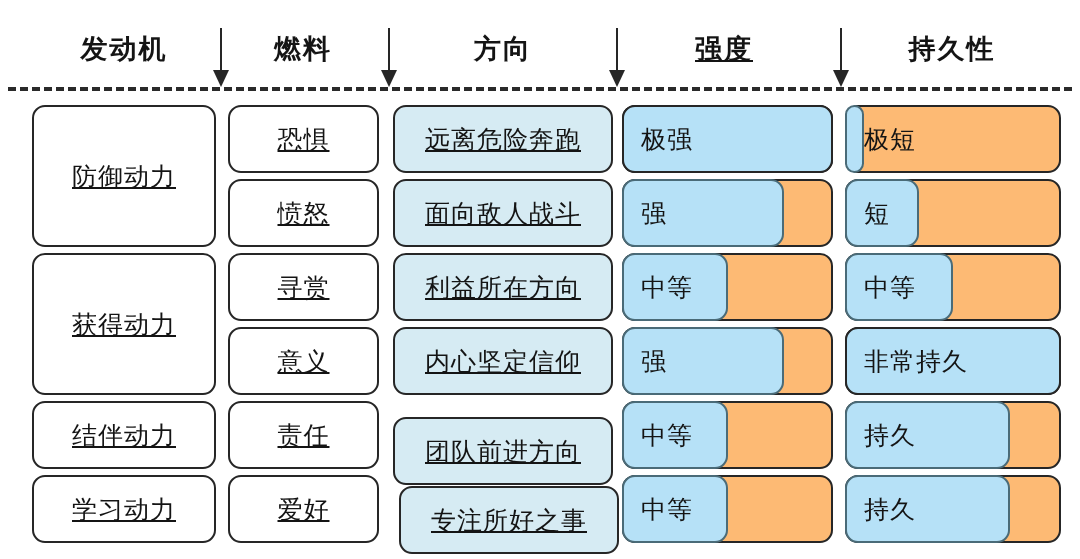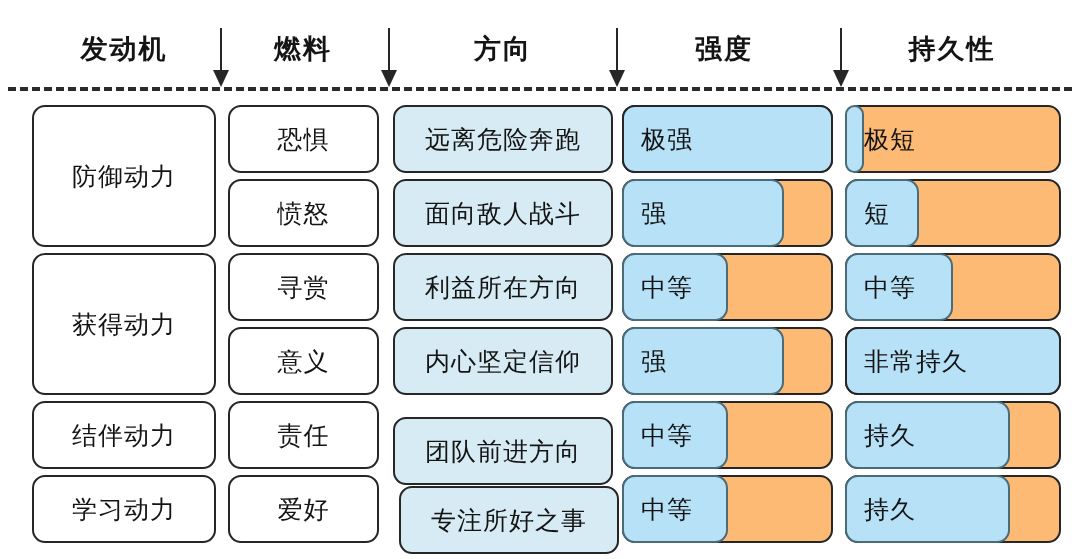--- a/index.html
+++ b/index.html
@@ -50,21 +50,21 @@
     border:2.2px solid #262626;
     border-radius:13px;
     background:#ffffff;
     display:flex;
     align-items:center;
     font-size:25px;
     letter-spacing:1px;
     color:#141414;
     overflow:hidden;
   }
-  .cell.center{justify-content:center;}
+  .cell.center{justify-content:center;text-decoration:underline;}
 
   
   .engine{justify-content:center;}
 
   
   .direction{justify-content:center;}
 
   
   .bar{
     position:absolute;
@@ -98,21 +98,21 @@
 </style>
 </head>
 <body>
 
 <div class="sheet">
 
   <div class="header">
     <div class="col-title" id="h0" style="left: -6px; width: 260px;">发动机</div>
     <div class="col-title" id="h1" style="left: 173px; width: 260px;">燃料</div>
     <div class="col-title" id="h2" style="left: 373px; width: 260px;">方向</div>
-    <div class="col-title" id="h3" style="left: 594px; width: 260px;">强度</div>
+    <div class="col-title" id="h3" style="left: 594px; width: 260px; text-decoration: underline;">强度</div>
     <div class="col-title" id="h4" style="left: 822px; width: 260px;">持久性</div>
 
     <div class="arrow" id="a0" style="left: 213px; top: 28px;">
         <div class="shaft"></div>
         <div class="head"></div>
       </div>
     <div class="arrow" id="a1" style="left: 381px; top: 28px;">
         <div class="shaft"></div>
         <div class="head"></div>
       </div>

